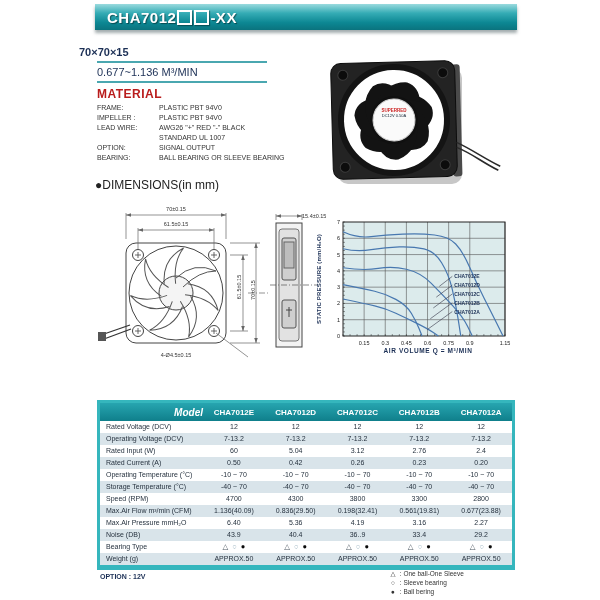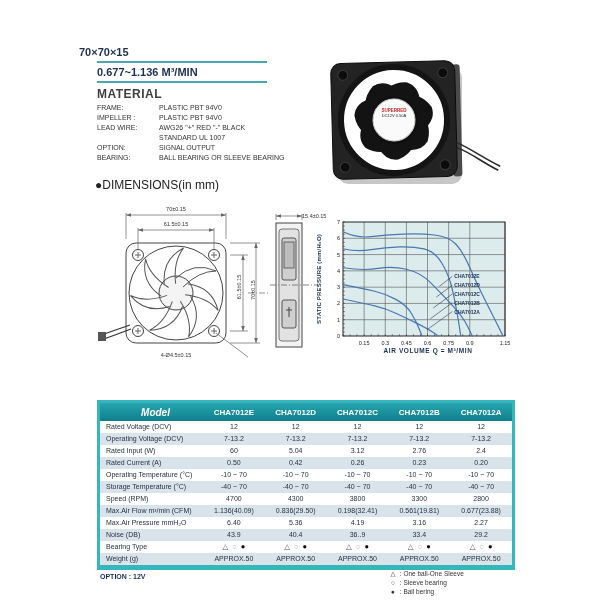--- a/index.html
+++ b/index.html
@@ -9,62 +9,70 @@
   .header-bar{position:absolute;left:95px;top:4px;width:422px;height:26px;
       background:linear-gradient(180deg,#9adade 0%,#35acb5 35%,#0c8793 72%,#0a737e 100%);
       box-shadow:0 3px 3px rgba(90,105,110,.55);display:flex;align-items:center;}
   .header-text{color:#fff;font-weight:bold;font-size:15px;letter-spacing:.5px;margin-left:12px;
       text-shadow:1px 1px 1px rgba(0,0,0,.45);display:flex;align-items:center;}
   .hbox{display:inline-block;width:11px;height:11px;border:2px solid #fff;margin:0 1px;
       box-shadow:1px 1px 1px rgba(0,0,0,.35);} 
   
   .size-text{position:absolute;left:79px;top:46px;font-size:11px;font-weight:bold;color:#1b2f55;}
   .rule1{position:absolute;left:97px;top:61px;width:170px;height:2px;background:#4aa7b0;}
-  .flow-text{position:absolute;left:97px;top:66px;font-size:11px;font-weight:bold;color:#1b2f55;}
+  .flow-text{position:absolute;left:97px;top:66px;font-size:11px;font-weight:normal;color:#1b2f55;}
   .rule2{position:absolute;left:97px;top:81px;width:170px;height:2px;background:#4aa7b0;}
-  .material-title{position:absolute;left:97px;top:87px;font-size:12px;font-weight:bold;color:#404040;letter-spacing:.5px;}
+  .material-title{position:absolute;left:97px;top:87px;font-size:12px;font-weight:bold;color:#b91c1c;letter-spacing:.5px;}
   .material-rows{position:absolute;left:97px;top:103px;font-size:7px;color:#333;line-height:10px;}
   .mrow{white-space:pre;}
   .mlabel{display:inline-block;width:62px;}
   
   .dims-title{position:absolute;left:95px;top:178px;font-size:12px;color:#222;}
   .dim{position:absolute;font-size:5.5px;color:#333;text-align:center;}
   .dim.rot{transform:rotate(-90deg);transform-origin:0 0;}
   .drawing{position:absolute;}
   
   .ylabel{position:absolute;left:316px;top:338px;width:118px;font-size:6px;font-weight:bold;color:#1b2f55;
       transform:rotate(-90deg);transform-origin:0 0;text-align:center;letter-spacing:.2px;}
   .xlabel{position:absolute;left:348px;top:347px;width:160px;text-align:center;font-size:6.5px;
       font-weight:bold;color:#1b2f55;letter-spacing:.6px;}
   
   .table-wrap{position:absolute;left:97px;top:400px;width:412px;
       border:3px solid #35b6bd;border-bottom-width:5px;background:#fff;}
   table{border-collapse:collapse;width:100%;table-layout:fixed;}
   thead th{background:linear-gradient(180deg,#27a5b0,#0f7f8b);color:#fff;font-size:8px;
       font-weight:bold;height:18px;padding:0;}
-  thead th.model{font-size:10px;text-align:center;padding-left:8px;font-style:italic;}
+  thead th.model{font-size:10px;text-align:right;padding-left:8px;font-style:italic;}
   tbody td{font-size:7px;color:#26323f;text-align:center;height:12px;padding:0;line-height:12px;}
   tbody td.lbl{text-align:left;padding-left:6px;}
   tbody tr.alt{background:#d9e4ea;}
   .sym-tri{color:#4b5660;} .sym-cir{color:#93aebc;} .sym-dot{color:#0a0a0a;}
   .syms span{margin:0 2px;font-size:7.5px;}
   
   .option-note{position:absolute;left:100px;top:573px;font-size:7px;font-weight:bold;color:#1b2f55;}
   .legend{position:absolute;left:388px;top:569px;font-size:6.5px;color:#333;line-height:9px;}
   .legend .ls{display:inline-block;width:10px;text-align:center;}
   
   .photo-label{position:absolute;left:372px;top:108px;width:44px;text-align:center;line-height:5px;}
   .photo-brand{font-size:4.5px;font-weight:bold;color:#c22;display:block;}
   .photo-spec{font-size:4px;color:#123;display:block;}
 </style>
 </head>
 <body>
 
 <div class="page">
 
+  <div class="header-bar">
+    <span class="header-text">
+      <span>CHA7012</span>
+      <span class="hbox"></span>
+      <span class="hbox"></span>
+      <span>-XX</span>
+    </span>
+  </div>
 
   <div class="size-text">70×70×15</div>
   <div class="rule1"></div>
   <div class="flow-text">0.677~1.136 M³/MIN</div>
   <div class="rule2"></div>
 
   <div class="material-title">MATERIAL</div>
   <div class="material-rows">
       <div class="mrow"><span class="mlabel">FRAME:</span><span>PLASTIC PBT 94V0</span></div>
       <div class="mrow"><span class="mlabel">IMPELLER :</span><span>PLASTIC PBT 94V0</span></div>

